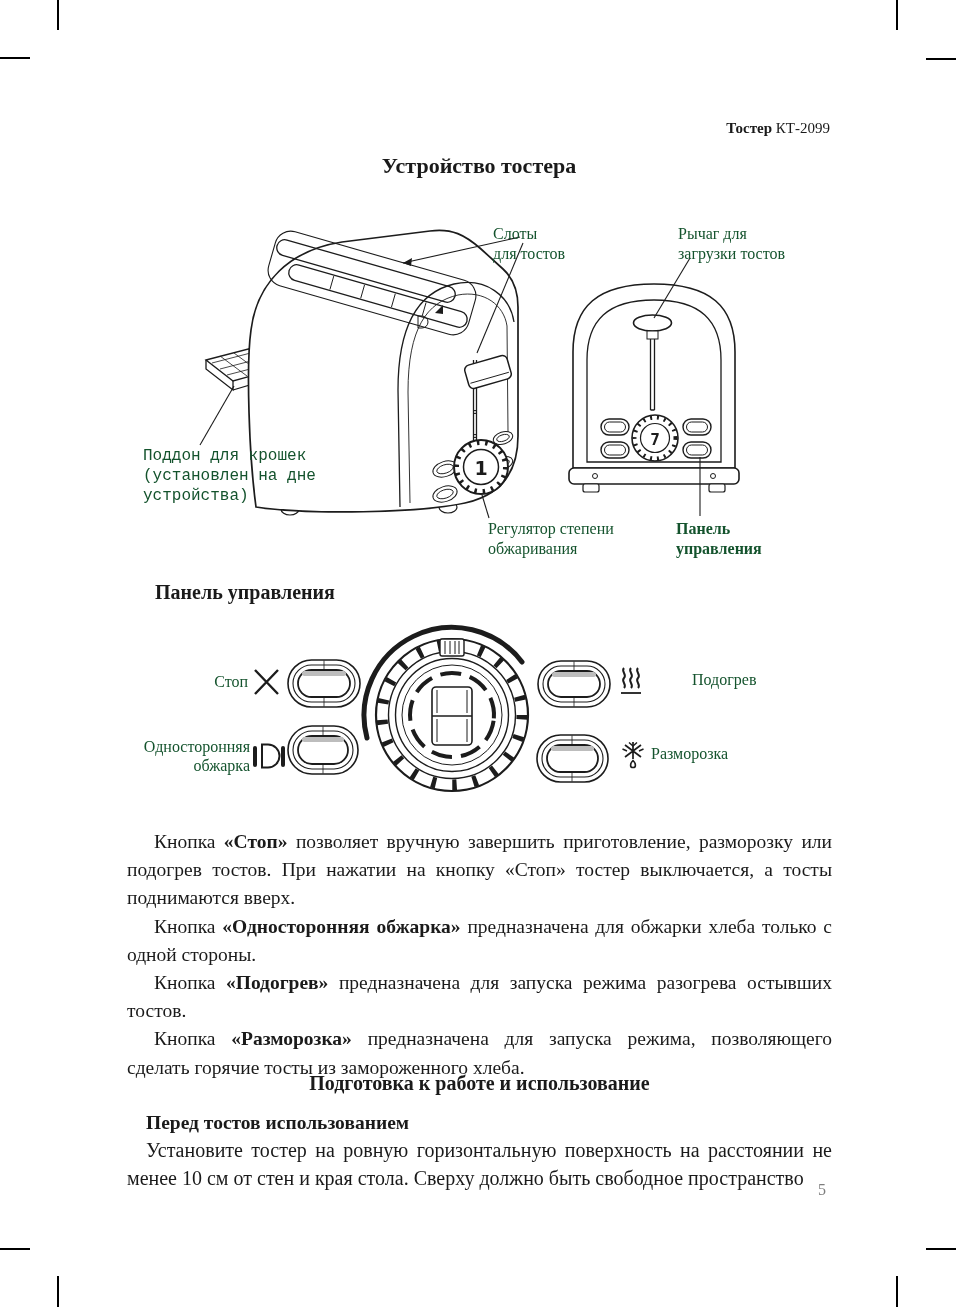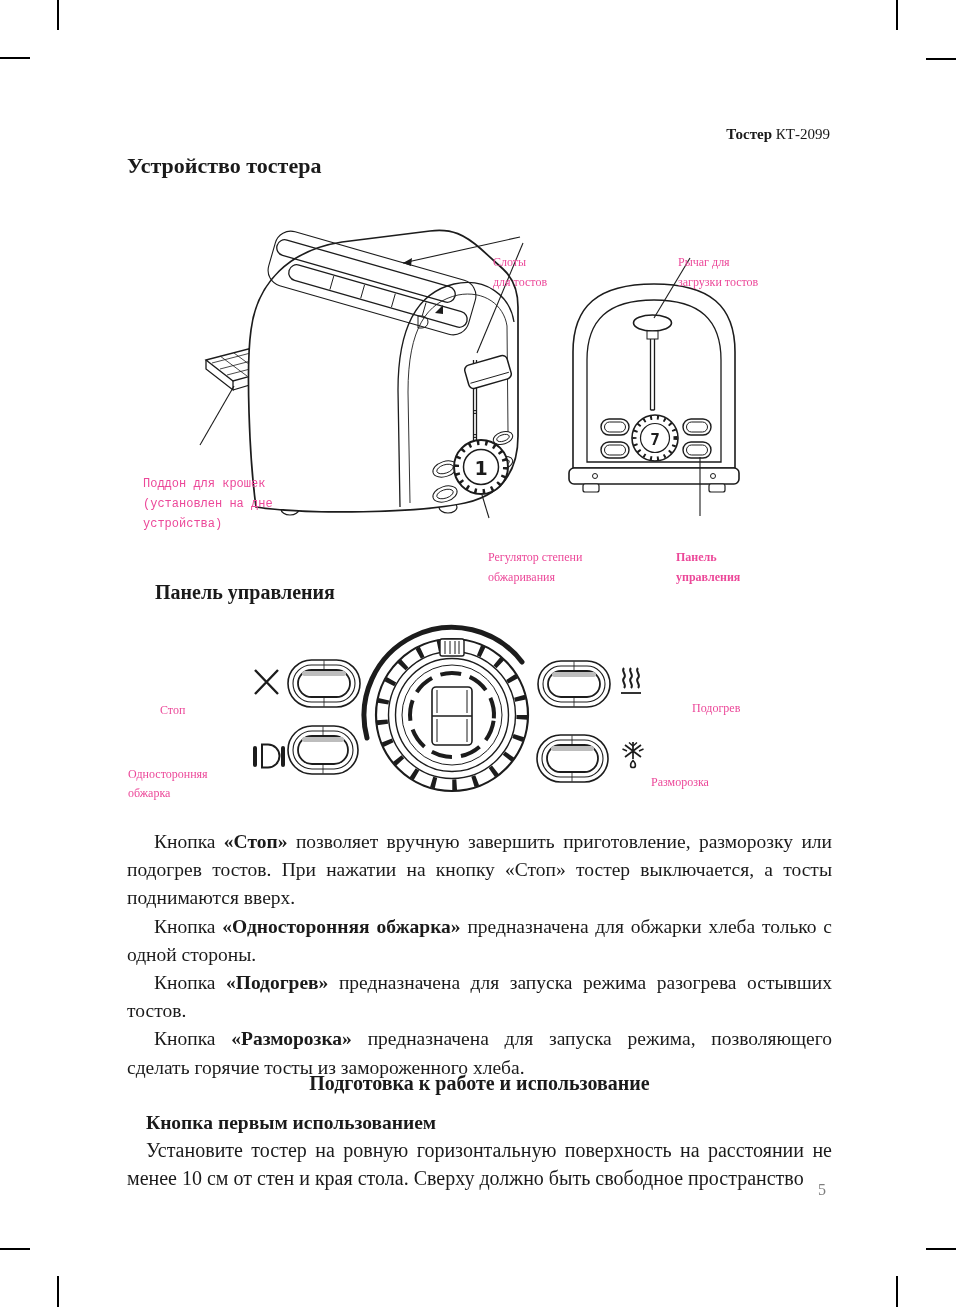--- a/index.html
+++ b/index.html
@@ -1,24 +1,24 @@
 <!DOCTYPE html>
 <html><head>
 <meta charset="utf-8">
 <style>
   html,body{margin:0;padding:0;background:#e8e8e8;}
   .page{position:relative;width:956px;height:1307px;background:#ffffff;margin:0 auto;
         font-family:"Liberation Serif","DejaVu Serif",serif;color:#1a1a1a;overflow:hidden;}
   .crop{position:absolute;background:#000;}
-  .hdr{position:absolute;top:126px;right:126px;font-size:15px;}
+  .hdr{position:absolute;top:120px;right:126px;font-size:15px;}
   .hdr .b{font-weight:bold;}
-  .doc-title{position:absolute;left:127px;top:153px;width:704px;
+  .doc-title{position:absolute;left:127px;top:153px;width:704px;text-align:center;
              font-size:22px;font-weight:bold;}
-  .lbl{position:absolute;font-size:12px;line-height:20px;white-space:pre-line;color:#ec4899;margin-top:28px;}
-  .lbl.r{text-align:left;}
+  .lbl{position:absolute;font-size:16px;line-height:20px;white-space:pre-line;color:#14532d;}
+  .lbl.r{text-align:right;}
   .sec-h{position:absolute;left:155px;top:581px;font-size:20px;font-weight:bold;}
   svg{position:absolute;}
   svg *{vector-effect:none;}
   .ln{stroke:#1c1c1c;stroke-width:1.3;fill:none;}
   .ln2{stroke:#1c1c1c;stroke-width:1.6;fill:none;}
   .lnw{stroke:#1c1c1c;fill:#fff;}
   .bodytext{position:absolute;left:127px;top:828px;width:705px;
             font-size:19.5px;line-height:28.2px;text-align:justify;}
   .bodytext p{margin:0;text-indent:27px;}
   .term{font-weight:bold;}
@@ -257,18 +257,18 @@
 
   <div class="bodytext">
     <p><span>Кнопка </span><span class="term">«Стоп»</span><span> позволяет вручную завершить приготовление, разморозку или подогрев тостов. При нажатии на кнопку «Стоп» тостер выключается, а тосты поднимаются вверх.</span></p>
     <p><span>Кнопка </span><span class="term">«Односторонняя обжарка»</span><span> предназначена для обжарки хлеба только с одной стороны.</span></p>
     <p><span>Кнопка </span><span class="term">«Подогрев»</span><span> предназначена для запуска режима разогрева остывших тостов.</span></p>
     <p><span>Кнопка </span><span class="term">«Разморозка»</span><span> предназначена для запуска режима, позволяющего сделать горячие тосты из замороженного хлеба.</span></p>
   </div>
 
   <div class="prep">
     <h2>Подготовка к работе и использование</h2>
-    <h3>Кнопка первым использованием</h3>
+    <h3>Перед тостов использованием</h3>
     <p>Установите тостер на ровную горизонтальную поверхность на расстоянии не менее 10 см от стен и края стола. Сверху должно быть свободное пространство</p>
   </div>
 
   <div class="pagenum">5</div>
 </div>
 
 </body></html>

